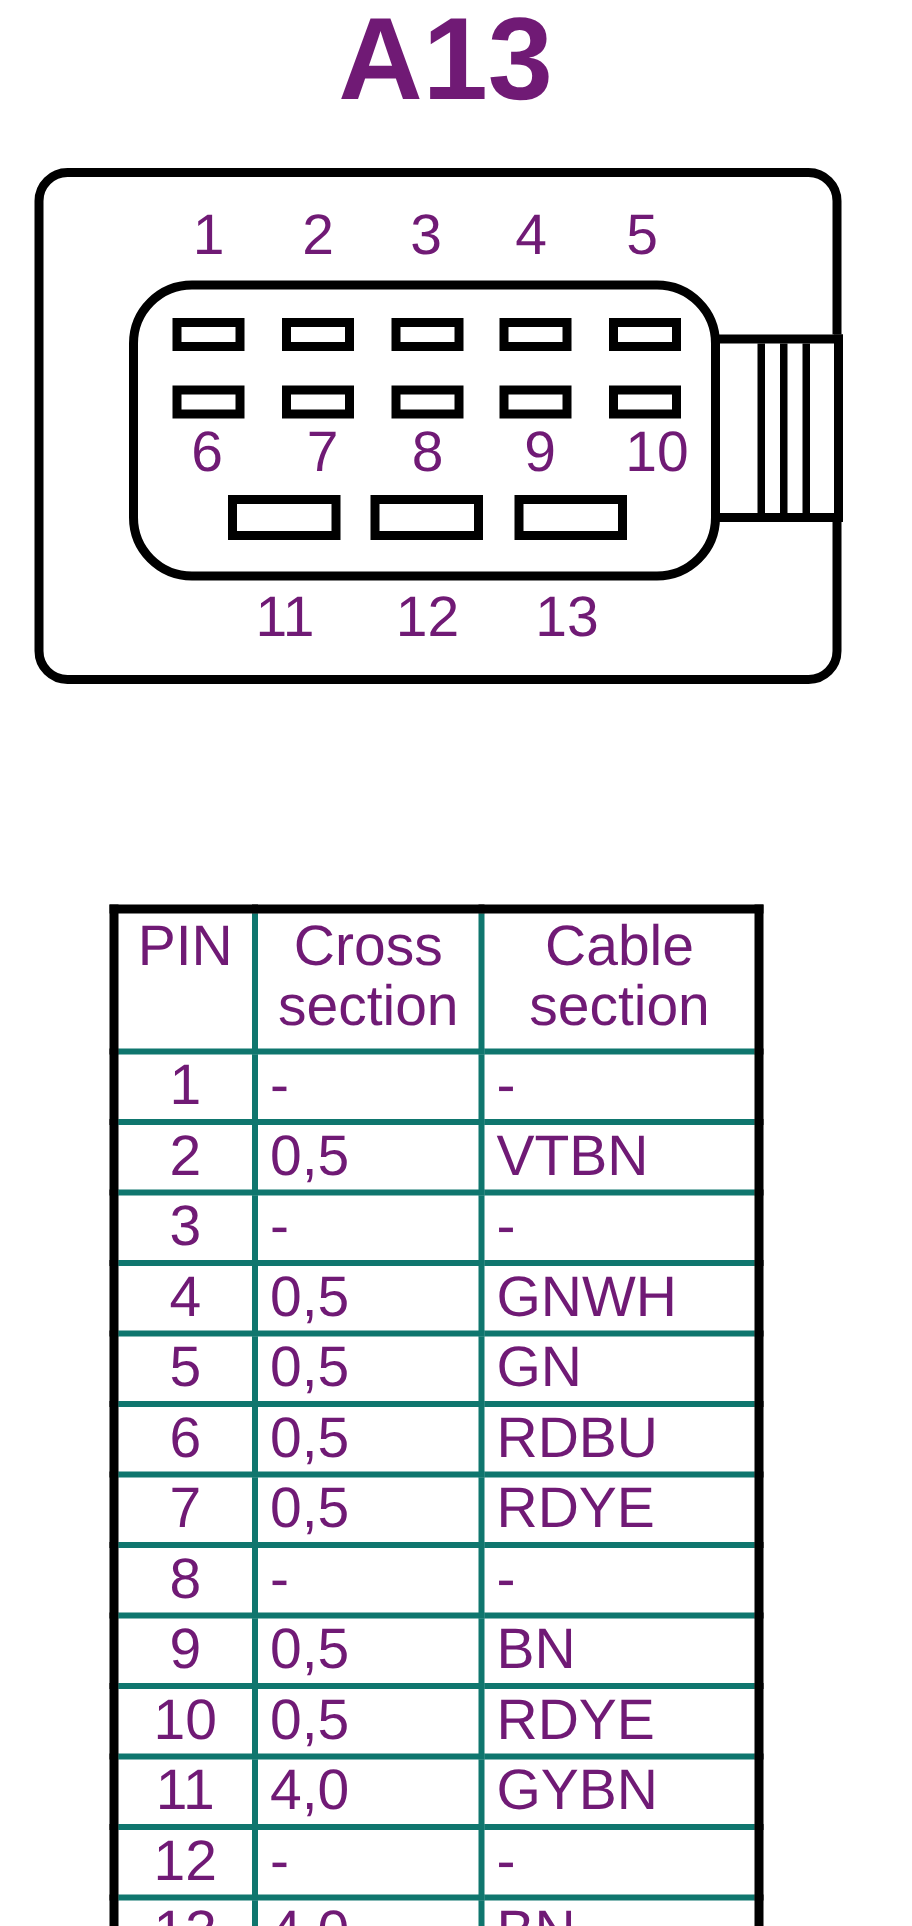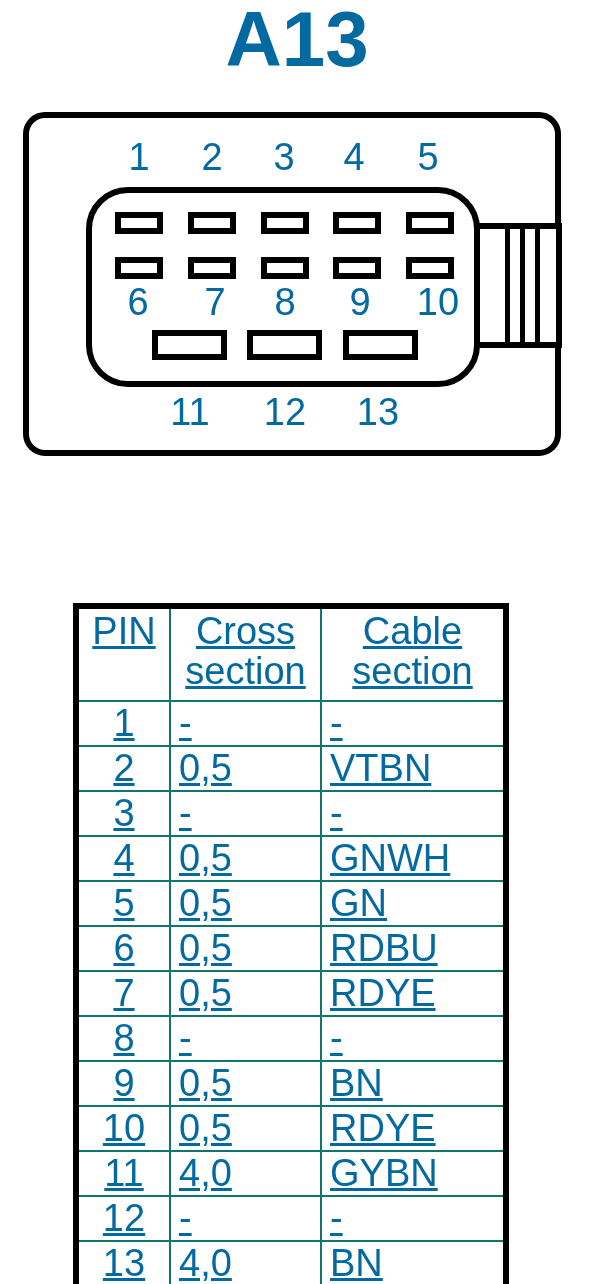--- a/index.html
+++ b/index.html
@@ -6,21 +6,21 @@
     margin: 0;
     padding: 0;
     background: #ffffff;
   }
   .canvas {
     position: relative;
     width: 608px;
     height: 1284px;
     background: #ffffff;
     font-family: "Liberation Sans", "DejaVu Sans", sans-serif;
-    color: #0369a1;
+    color: #701a75;
     overflow: hidden;
   }
   .big-title {
     position: absolute;
     left: 0;
     width: 594px;
     text-align: center;
     font-size: 78px;
     line-height: 78px;
     font-weight: bold;
@@ -90,26 +90,25 @@
   .pinout-table {
     position: absolute;
     left: 73px; top: 603px;
     width: 430px;
     border-collapse: collapse;
     table-layout: fixed;
     border: 6px solid #000;
     font-size: 38px;
   }
   .pinout-table th, .pinout-table td {
-    border: 2px solid #0f766e;
+    border: 4px solid #0f766e;
     padding: 0;
     font-weight: normal;
     overflow: hidden;
     white-space: nowrap;
-    text-decoration: underline;
   }
   .pinout-table thead tr { height: 95px; }
   .pinout-table tbody tr { height: 43px; }
   .pinout-table th {
     vertical-align: top;
     text-align: center;
     padding-top: 2px;
     line-height: 40px;
   }
   .hl { display: block; }

